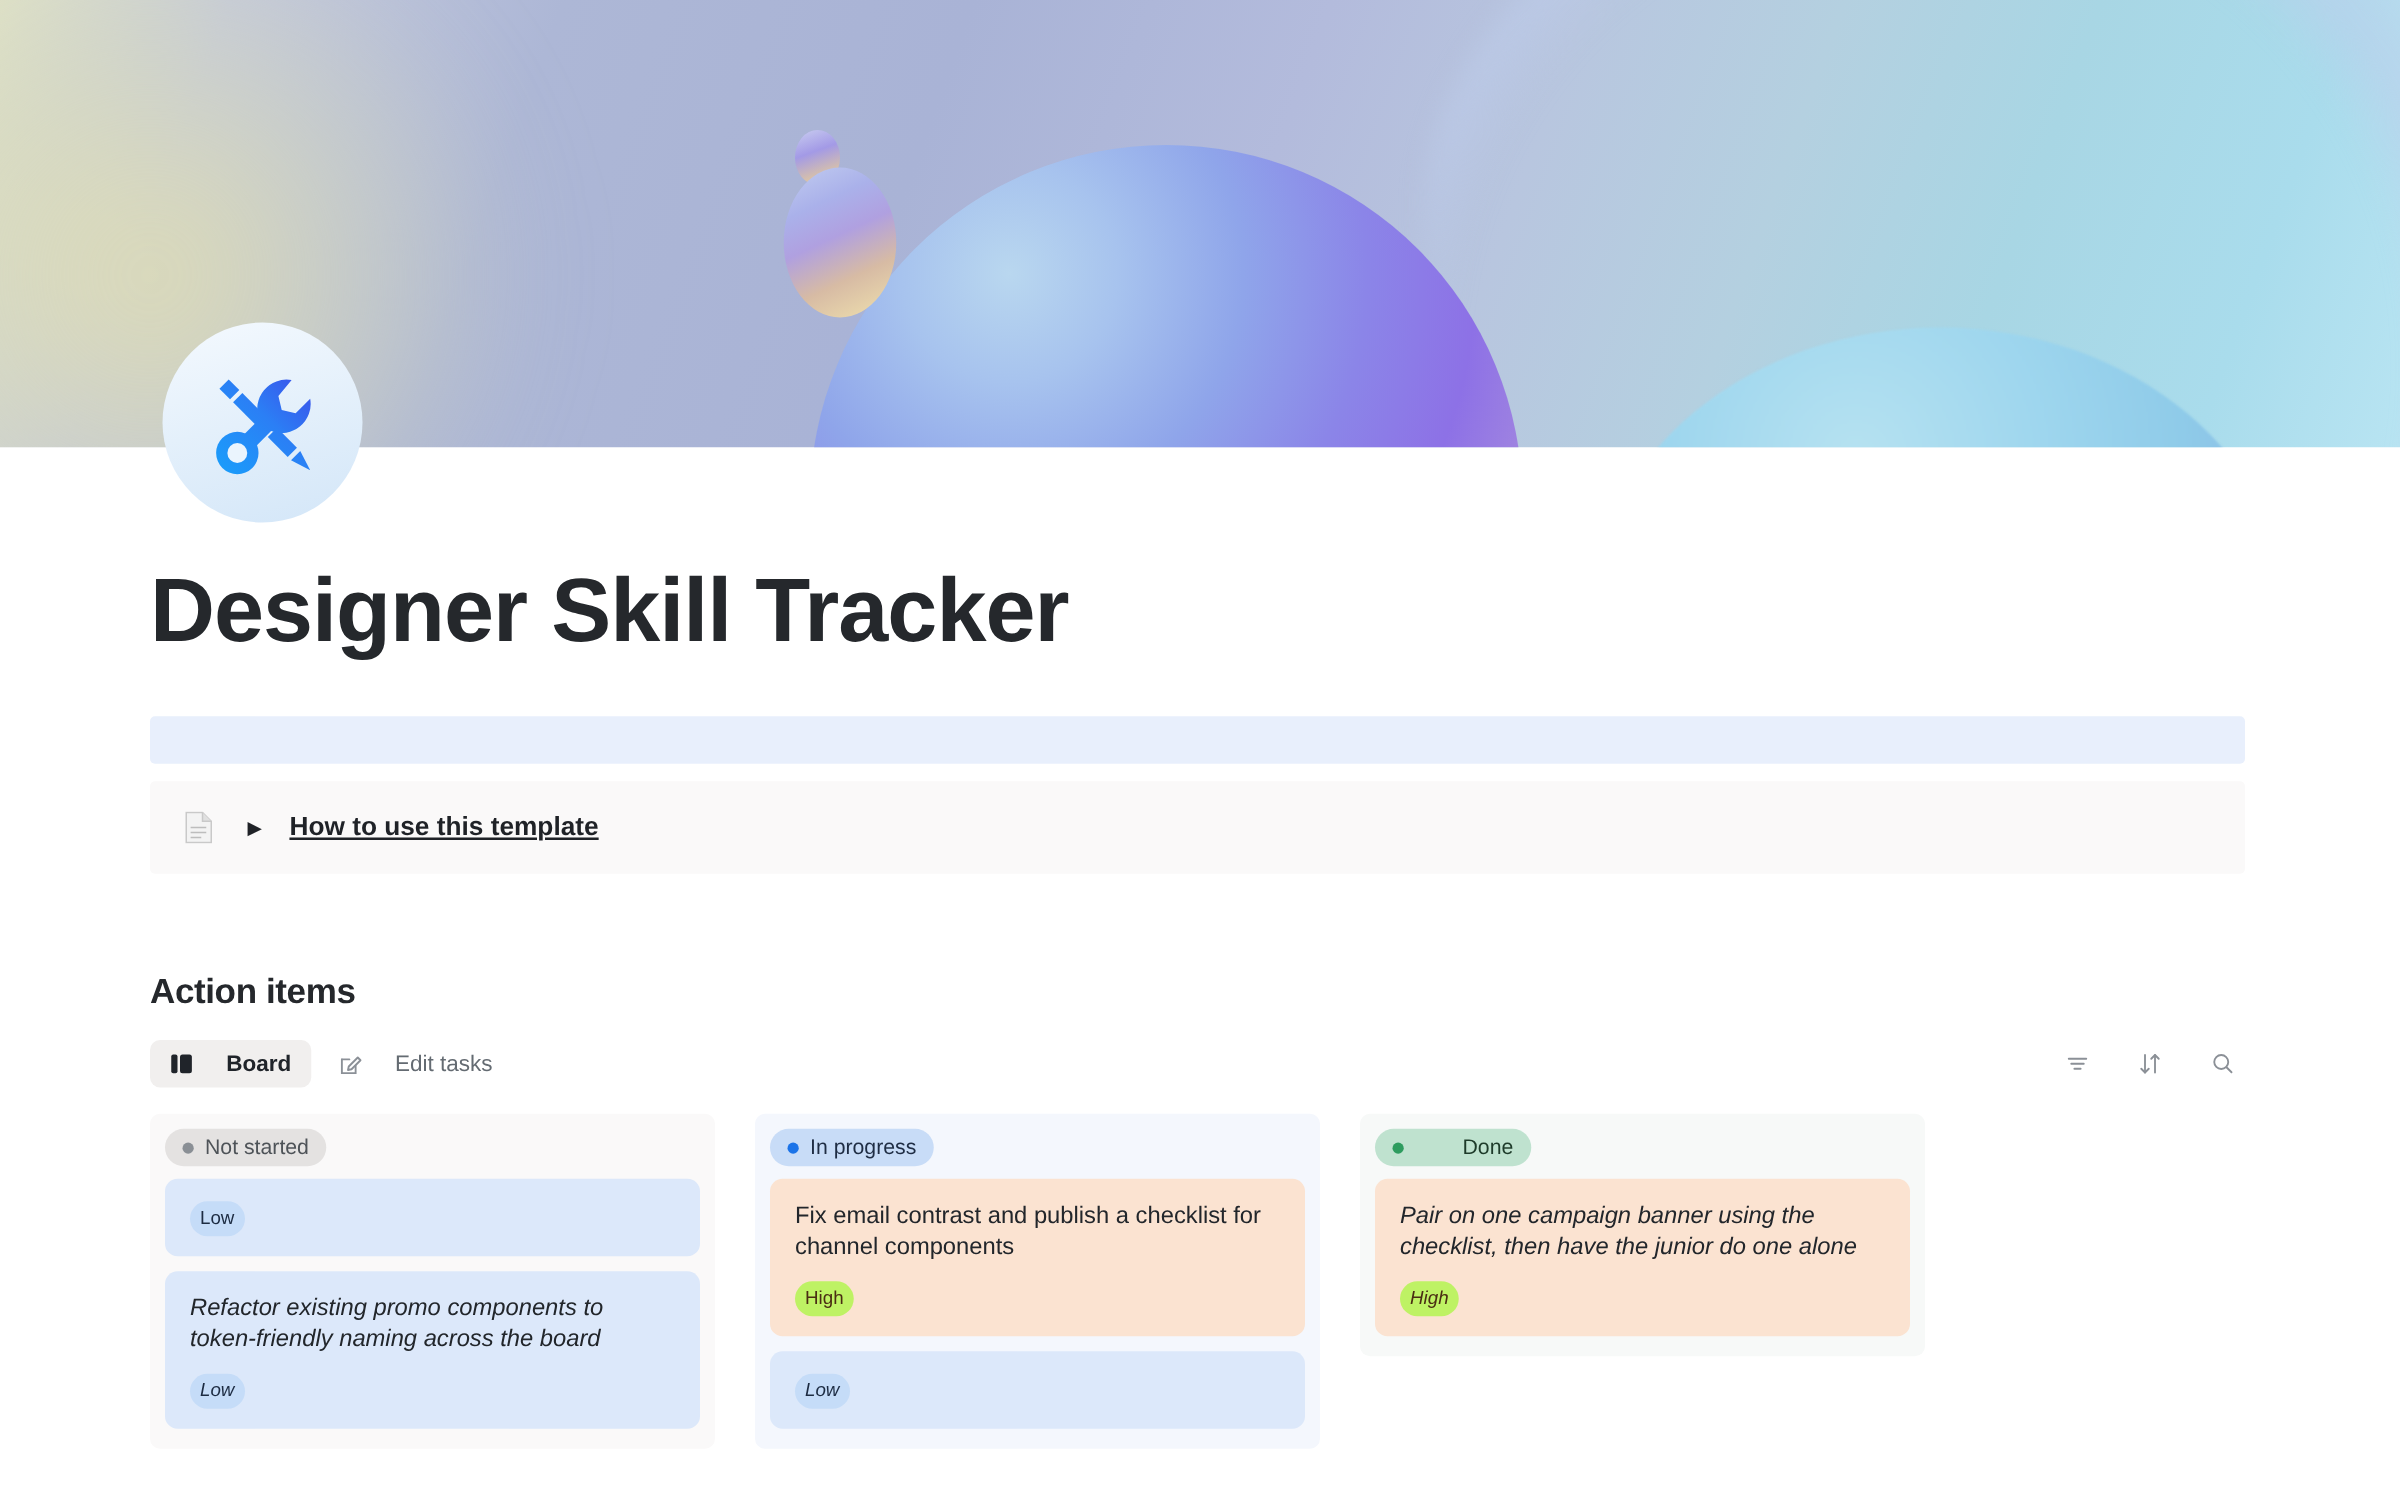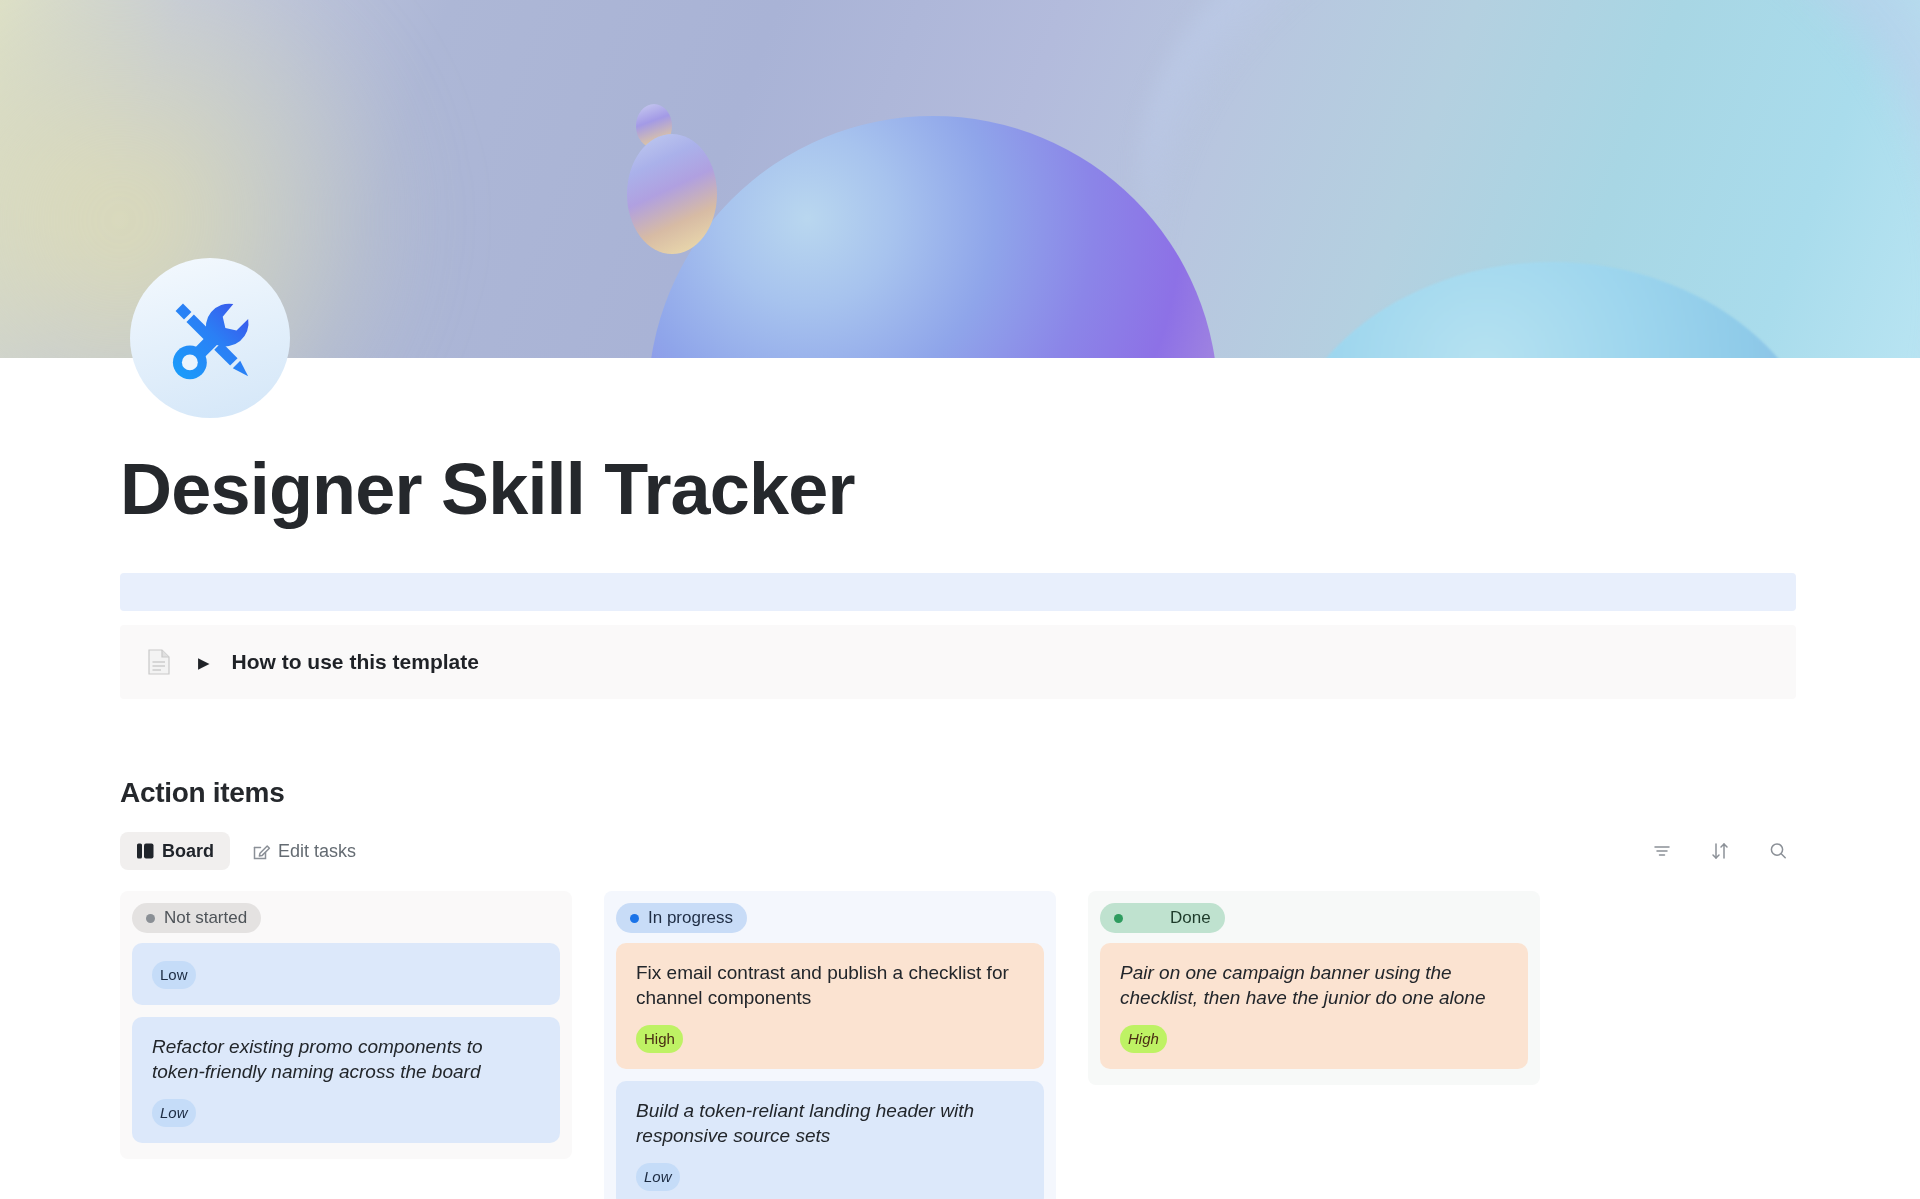--- a/index.html
+++ b/index.html
@@ -185,20 +185,21 @@
     font-size: 15px;
     color: #1f2227;
     margin-left: 14px;
     line-height: 1;
   }
   .toggle-label {
     font-size: 21px;
     font-weight: 700;
     color: #1f2227;
     margin-left: 8px;
+    text-decoration: underline;
   }
 
   
   .section-title {
     margin-top: 78px;
     font-size: 28px;
     font-weight: 700;
     color: #25282c;
     letter-spacing: -0.3px;
   }
@@ -207,21 +208,21 @@
     margin-top: 22px;
     width: 1676px;
     display: flex;
     align-items: center;
     height: 40px;
   }
   .tabs { display: flex; align-items: center; gap: 6px; }
   .tab {
     display: flex;
     align-items: center;
-    gap: 7px;
+    gap: 26px;
     height: 38px;
     padding: 0 16px;
     border-radius: 8px;
     font-size: 18px;
     color: #646b72;
     cursor: pointer;
     white-space: nowrap;
   }
   .tab.active {
     background: #f1efee;
@@ -452,21 +453,20 @@
           <span class="dot"></span>
           <span>In progress</span>
         </div>
 
         <div class="card c-orange">
           <div class="card-title">Fix email contrast and publish a checklist for channel components</div>
           <span class="badge b-high">High</span>
         </div>
 
         <div class="card c-blue">
-          <div class="card-title">Build a token-reliant landing header with responsive source sets</div>
           <span class="badge b-low">Low</span>
         </div>
 
         
       </div>
 
       <div class="column col-done">
         <div class="col-head h-done">
           <span class="dot"></span>
           <span>Done</span>

